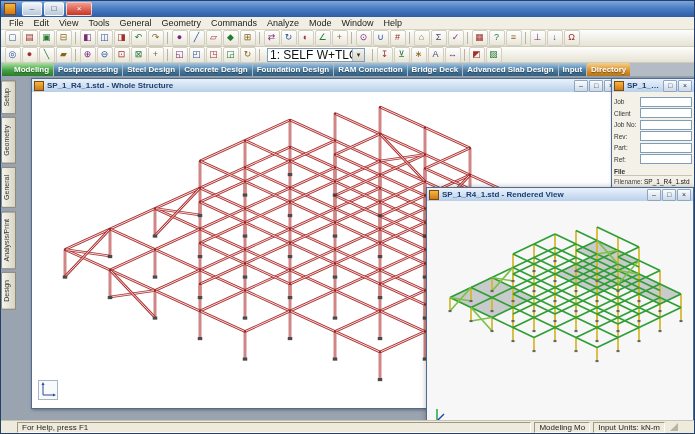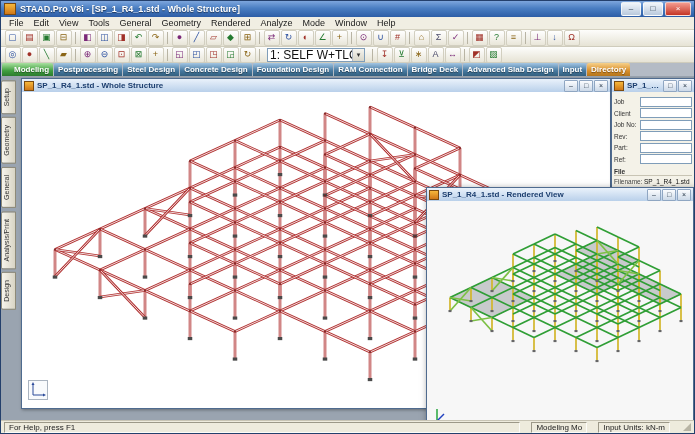--- a/index.html
+++ b/index.html
@@ -43,66 +43,65 @@
     background:linear-gradient(90deg,#d8d4c4,#f6f4ec);border:1px solid #8e8a78;border-radius:0 2px 2px 0;text-align:center;}
   
   .cwin{position:absolute;background:#fff;border:1px solid #4f6b8f;box-shadow:1px 1px 3px rgba(0,0,0,.35);box-sizing:border-box;}
   .ctitle{height:13px;background:linear-gradient(#eaf2fb,#b9d0ea);border-bottom:1px solid #93aac6;
     display:flex;align-items:center;padding:0 2px;}
   .cicon{width:8px;height:8px;background:linear-gradient(#f6b83c,#d07818);border:1px solid #7a4a10;margin-right:3px;flex:none;}
   .ctext{flex:1;font-size:8px;font-weight:bold;color:#1c3e6e;white-space:nowrap;overflow:hidden;text-overflow:ellipsis;}
   .cbtn{width:12px;height:10px;margin-left:1px;border:1px solid #8fa6c2;border-radius:1px;flex:none;
     background:linear-gradient(#fbfcfe,#ccd9e8);font-size:7px;line-height:9px;text-align:center;color:#234;}
   .ccanvas{position:absolute;left:0;right:0;top:13px;bottom:0;background:#fff;overflow:hidden;}
-  #win-main{left:20px;top:2px;width:590px;height:331px;}
+  #win-main{left:30px;top:2px;width:590px;height:331px;}
   #win-job{left:610px;top:2px;width:84px;height:331px;}
   #win-rend{left:425px;top:111px;width:268px;height:258px;box-shadow:2px 2px 7px rgba(0,0,0,.5);}
   
   .jbody{position:absolute;left:0;right:0;top:13px;bottom:0;background:#f4f2e8;padding:3px 2px;box-sizing:border-box;font-size:6.5px;}
   .jrow{display:flex;align-items:center;margin:1.5px 0;}
   .jlabel{width:26px;color:#333;flex:none;}
   .jinput{flex:1;height:8px;background:#fff;border:1px solid #7f9db9;font-size:6.5px;line-height:8px;overflow:hidden;}
   .jheading{font-weight:bold;color:#333;margin:4px 0 2px 0;border-bottom:1px solid #c8c4b4;}
   .frow{display:flex;margin:1.5px 0;flex-wrap:wrap;}
   .flabel{width:30px;color:#444;flex:none;}
   .fvalue{flex:1;color:#111;word-break:break-all;}
   .more-btn{position:absolute;right:4px;bottom:6px;font-size:7px;height:12px;line-height:11px;padding:0 6px;
     border:1px solid #8a8a7a;background:linear-gradient(#fefefe,#d8d5c8);border-radius:2px;color:#222;}
   
   .load-label{position:absolute;left:0;right:0;bottom:3px;text-align:center;font-size:8px;font-weight:bold;}
   .axis-triad{position:absolute;left:5px;bottom:14px;}
   .origin-axis{position:absolute;left:6px;bottom:8px;border:1px solid #aab4c0;background:#f8fafc;width:18px;height:18px;}
   
   .statusbar{position:absolute;left:0;bottom:0;width:100%;height:13px;background:#eeebdd;border-top:1px solid #c8c4b4;
-    display:flex;align-items:center;font-size:8px;color:#222;padding:1px 3px;gap:11px;box-sizing:border-box;}
+    display:flex;align-items:center;font-size:8px;color:#222;padding:1px 16px;gap:3px;box-sizing:border-box;}
   .spanel{border:1px solid;border-color:#9c9888 #fdfcf8 #fdfcf8 #9c9888;height:9px;line-height:9px;padding:0 4px;white-space:nowrap;overflow:hidden;}
   .spanel.help{flex:1;}
   .grip{width:0;height:0;border-left:8px solid transparent;border-bottom:8px solid #b8b4a4;margin-left:2px;flex:none;}
 </style>
 </head>
 <body>
 
 <div id="app">
 
   <div class="titlebar">
     <div class="app-icon"></div>
-    <div class="title-text">STAAD.Pro V8i - [SP_1_R4_1.std - Whole Structure]</div>
     <div class="winbtn">–</div>
     <div class="winbtn">□</div>
     <div class="winbtn close">×</div>
   </div>
 
   <div class="menubar" id="menubar">
       <div class="menu-item">File</div>
       <div class="menu-item">Edit</div>
       <div class="menu-item">View</div>
       <div class="menu-item">Tools</div>
       <div class="menu-item">General</div>
       <div class="menu-item">Geometry</div>
-      <div class="menu-item">Rendered</div>
+      <div class="menu-item">Commands</div>
       <div class="menu-item">Analyze</div>
       <div class="menu-item">Mode</div>
       <div class="menu-item">Window</div>
       <div class="menu-item">Help</div>
     </div>
   <div class="toolbar t1" id="toolbar1">
       <div class="tbicon" style="color: rgb(43, 80, 160);">▢</div>
       <div class="tbicon" style="color: rgb(160, 48, 40);">▤</div>
       <div class="tbicon" style="color: rgb(36, 122, 48);">▣</div>
       <div class="tbicon" style="color: rgb(138, 101, 22);">⊟</div>

